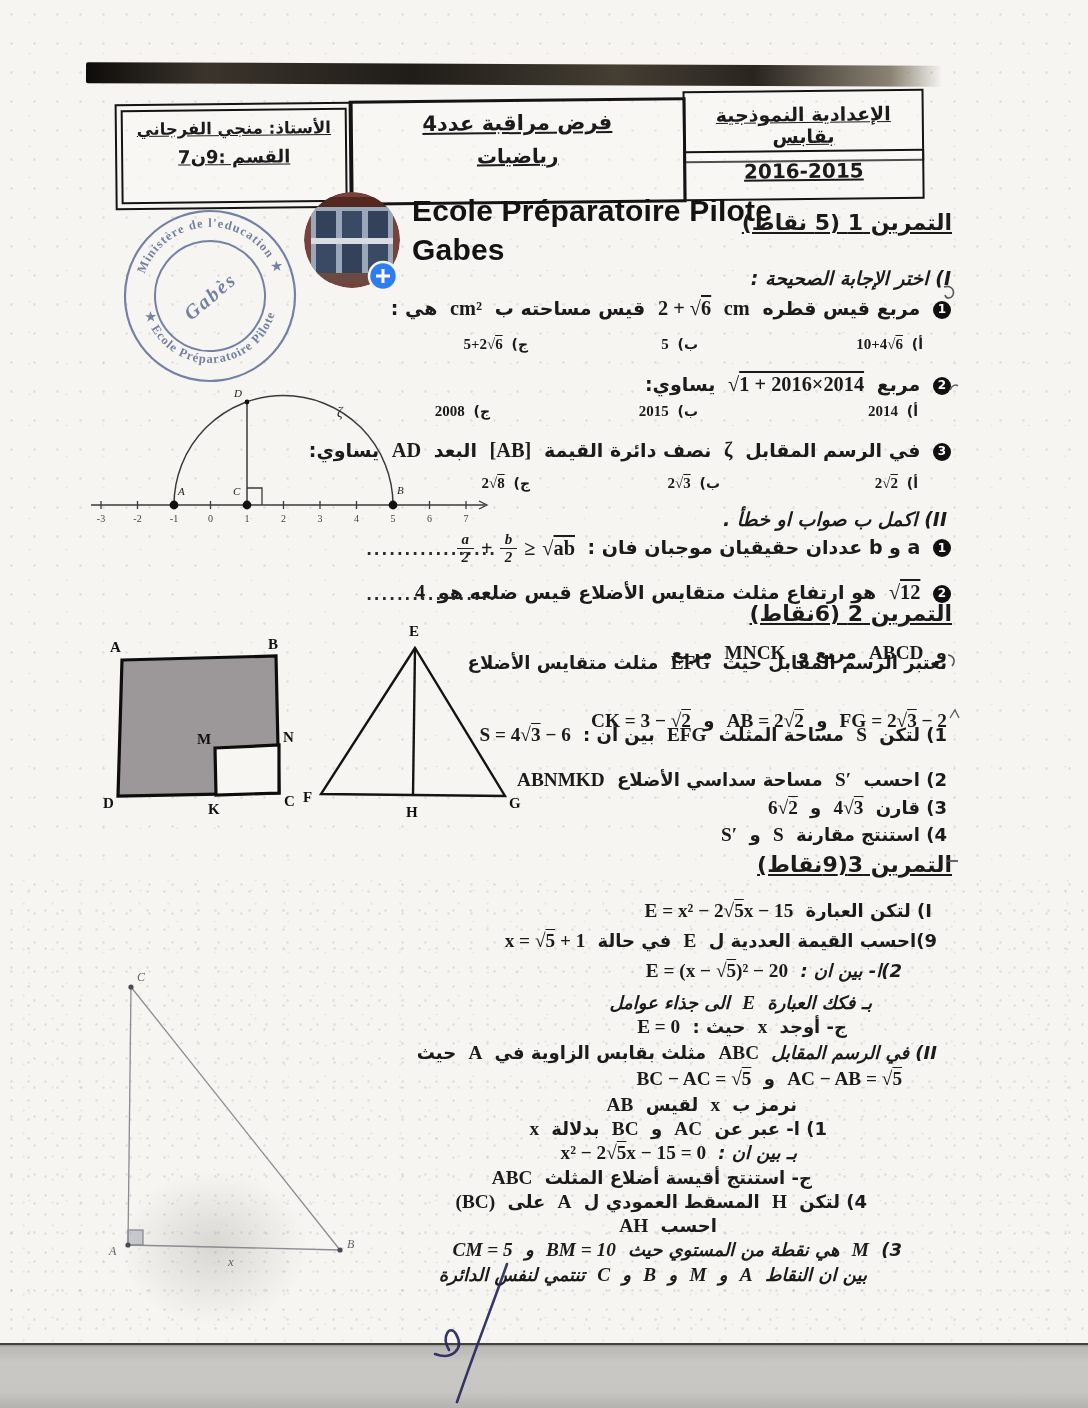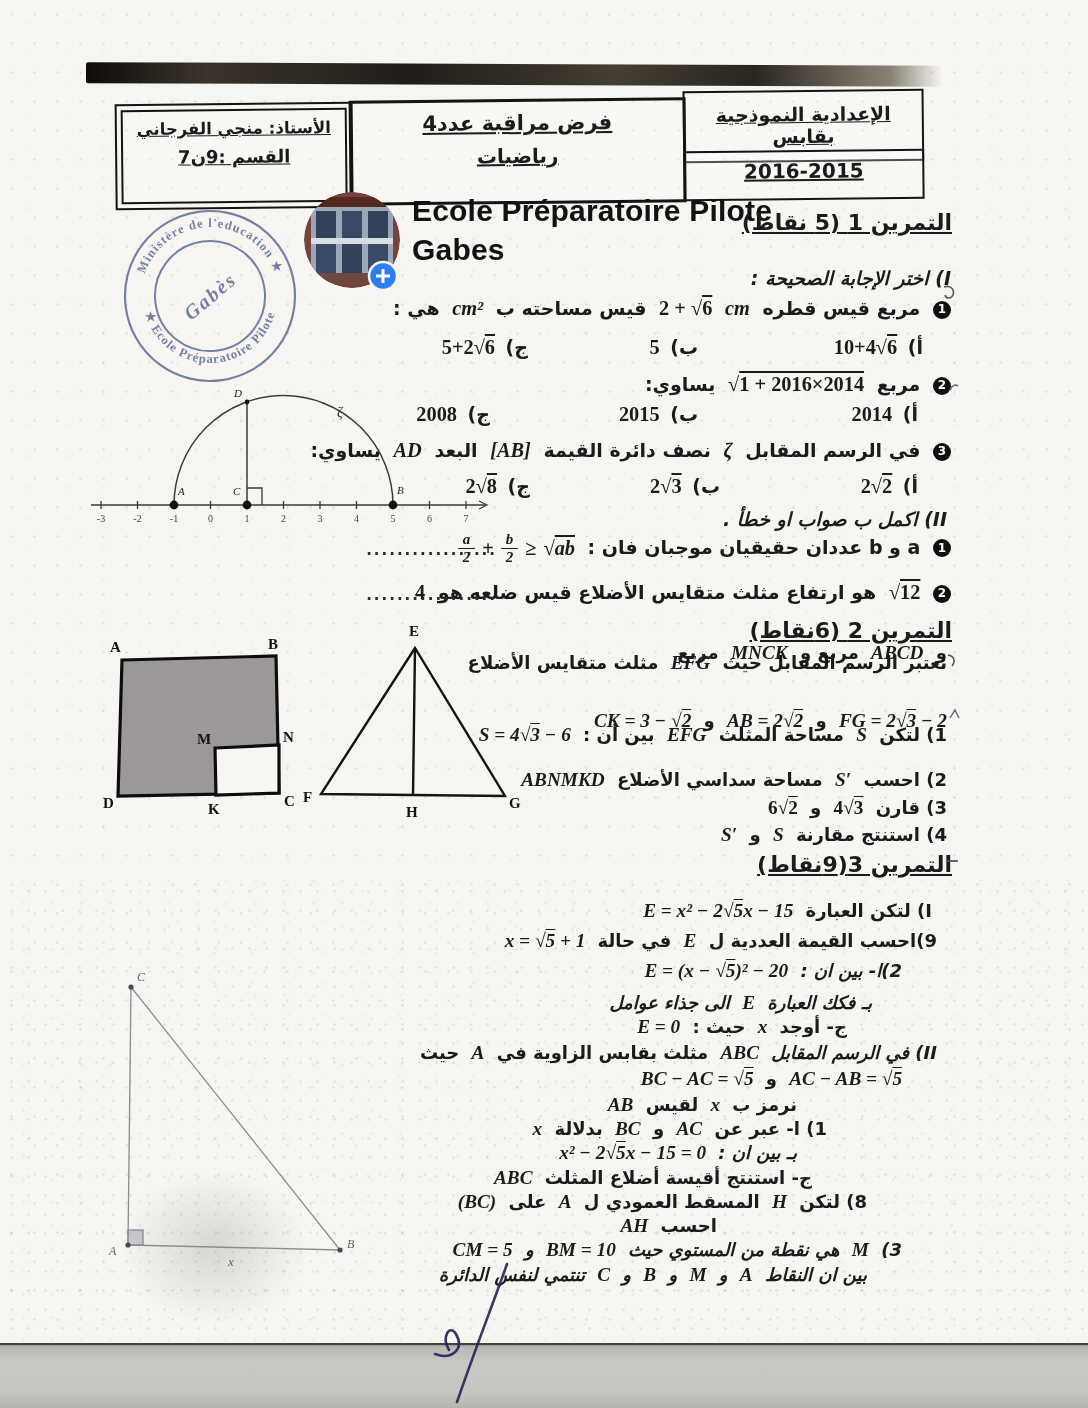--- a/index.html
+++ b/index.html
@@ -43,28 +43,28 @@
 
   
   .hdr{position:absolute;left:0;top:0;width:1088px;height:220px;transform:rotate(-.6deg);transform-origin:520px 140px}
   .box{position:absolute;border:2.5px solid #141414;background:rgba(255,255,255,.25);text-align:center;direction:rtl}
   .box .u{text-decoration:underline}
   .rtl-line{position:absolute;direction:rtl;white-space:nowrap;font-weight:700;font-size:19px;line-height:1.3}
   .rtl-line>span{margin:0 3px}
   .sm{font-size:18px}
   .ex-title{position:absolute;direction:rtl;white-space:nowrap;font-weight:800;font-size:22px;text-decoration:underline}
   .m,.mi{direction:ltr;unicode-bidi:isolate;font-family:"Liberation Serif",serif;font-weight:600;font-size:1.07em}
-  .mi{font-style:italic}
+  .mi{}
   .ol{text-decoration:overline}
   .qnum{
     display:inline-flex;align-items:center;justify-content:center;
     width:18px;height:18px;border-radius:50%;background:#101010;color:#fff;
     font-size:12px;font-weight:700;vertical-align:2px;font-family:"DejaVu Sans",sans-serif;
   }
-  .opt{position:absolute;direction:rtl;white-space:nowrap;font-weight:700;font-size:19px}
+  .opt{position:absolute;direction:rtl;white-space:nowrap;font-weight:700;font-size:14px}
   .opt>span{margin:0 2px}
   .dots{position:absolute;font-weight:700;font-size:15px;letter-spacing:2px;color:#2a2a2a;direction:ltr}
   .mrow{direction:ltr;unicode-bidi:isolate;display:inline-flex;align-items:center;gap:7px;vertical-align:middle}
   .frac{display:inline-flex;flex-direction:column;align-items:center;font-size:15px;line-height:1.1;
         font-style:italic;font-family:"Liberation Serif",serif;font-weight:600}
   .frac .fd{border-top:1.6px solid #222;padding:0 5px}
   .banner-title{position:absolute;left:412px;font-weight:800;font-size:30px;letter-spacing:.2px;
                 font-family:"Liberation Sans",sans-serif;color:#121212;white-space:nowrap}
   .ital{font-style:italic}
   svg text{font-family:"Liberation Serif",serif}
@@ -278,21 +278,21 @@
     <text x="162" y="139">1</text>
     <text x="198.5" y="139">2</text>
     <text x="235" y="139">3</text>
     <text x="271.5" y="139">4</text>
     <text x="308" y="139">5</text>
     <text x="344.5" y="139">6</text>
     <text x="381" y="139">7</text>
   </g>
 </svg>
 
-<div class="ex-title" style="top:618px;right:136px">التمرين 2 (6نقاط)</div>
+<div class="ex-title" style="top:601px;right:136px">التمرين 2 (6نقاط)</div>
 
 <div class="rtl-line sm" style="top:650px;right:138px">
   <span>نعتبر الرسم المقابل حيث</span>
   <span class="mi">EFG</span>
   <span>مثلث متقايس الأضلاع</span>
 </div>
 <div class="rtl-line sm" style="top:640px;right:138px">
   <span>و</span>
   <span class="mi">ABCD</span>
   <span>مربع و</span>
@@ -415,21 +415,21 @@
 </div>
 <div class="rtl-line sm" style="top:1140px;right:288px">
   <span class="ital">بـ بين ان :</span>
   <span class="mi">x² − 2√<span class="ol">5</span>x − 15 = 0</span>
 </div>
 <div class="rtl-line sm" style="top:1165px;right:273px">
   <span>ج- استنتج أقيسة أضلاع المثلث</span>
   <span class="mi">ABC</span>
 </div>
 <div class="rtl-line sm" style="top:1189px;right:218px">
-  <span>8) لتكن</span>
+  <span>4) لتكن</span>
   <span class="mi">H</span>
   <span>المسقط العمودي ل</span>
   <span class="mi">A</span>
   <span>على</span>
   <span class="mi">(BC)</span>
 </div>
 <div class="rtl-line sm" style="top:1213px;right:368px">
   <span>احسب</span>
   <span class="mi">AH</span>
 </div>

